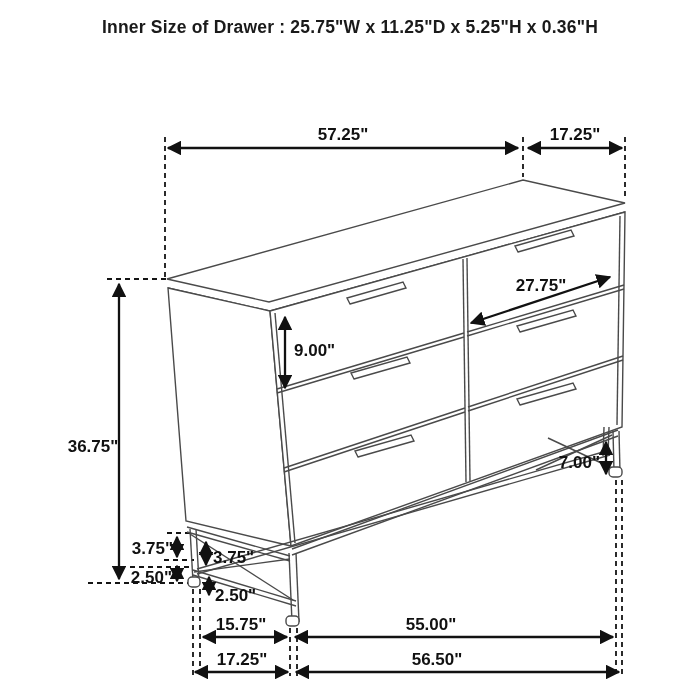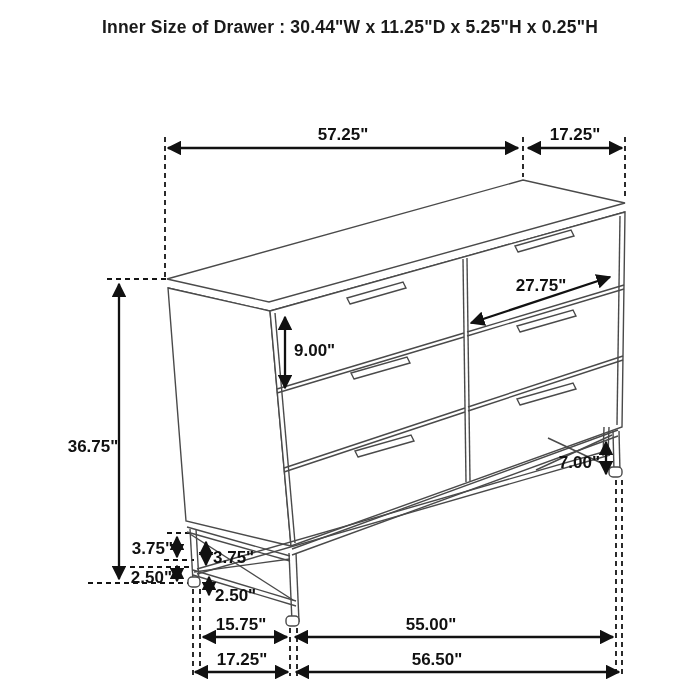--- a/index.html
+++ b/index.html
@@ -11,21 +11,21 @@
   .cab{stroke:#4a4a4a;stroke-width:1.4;fill:none;}
   .cabf{stroke:#4a4a4a;stroke-width:1.4;fill:#ffffff;}
   .dash{stroke:#141414;stroke-width:1.8;fill:none;stroke-dasharray:5 4;}
   .dim{stroke:#111;stroke-width:2.3;fill:none;}
   .foot{fill:#ffffff;stroke:#4a4a4a;stroke-width:1.4;}
 </style>
 </head>
 <body>
 
 <div class="stage">
-  <div class="title">Inner Size of Drawer : 30.44"W x 11.25"D x 5.25"H x 0.25"H</div>
+  <div class="title">Inner Size of Drawer : 25.75"W x 11.25"D x 5.25"H x 0.36"H</div>
 
   <svg width="700" height="700" viewBox="0 0 700 700">
     <defs>
       <marker id="ah" viewBox="0 0 10 10" refX="9" refY="5" markerWidth="6.5" markerHeight="6.5" orient="auto-start-reverse">
         <path d="M0,0 L10,5 L0,10 z" fill="#111"></path>
       </marker>
     </defs>
 
     <g>
       <line class="dash" x1="165" y1="137" x2="165" y2="277"></line>

